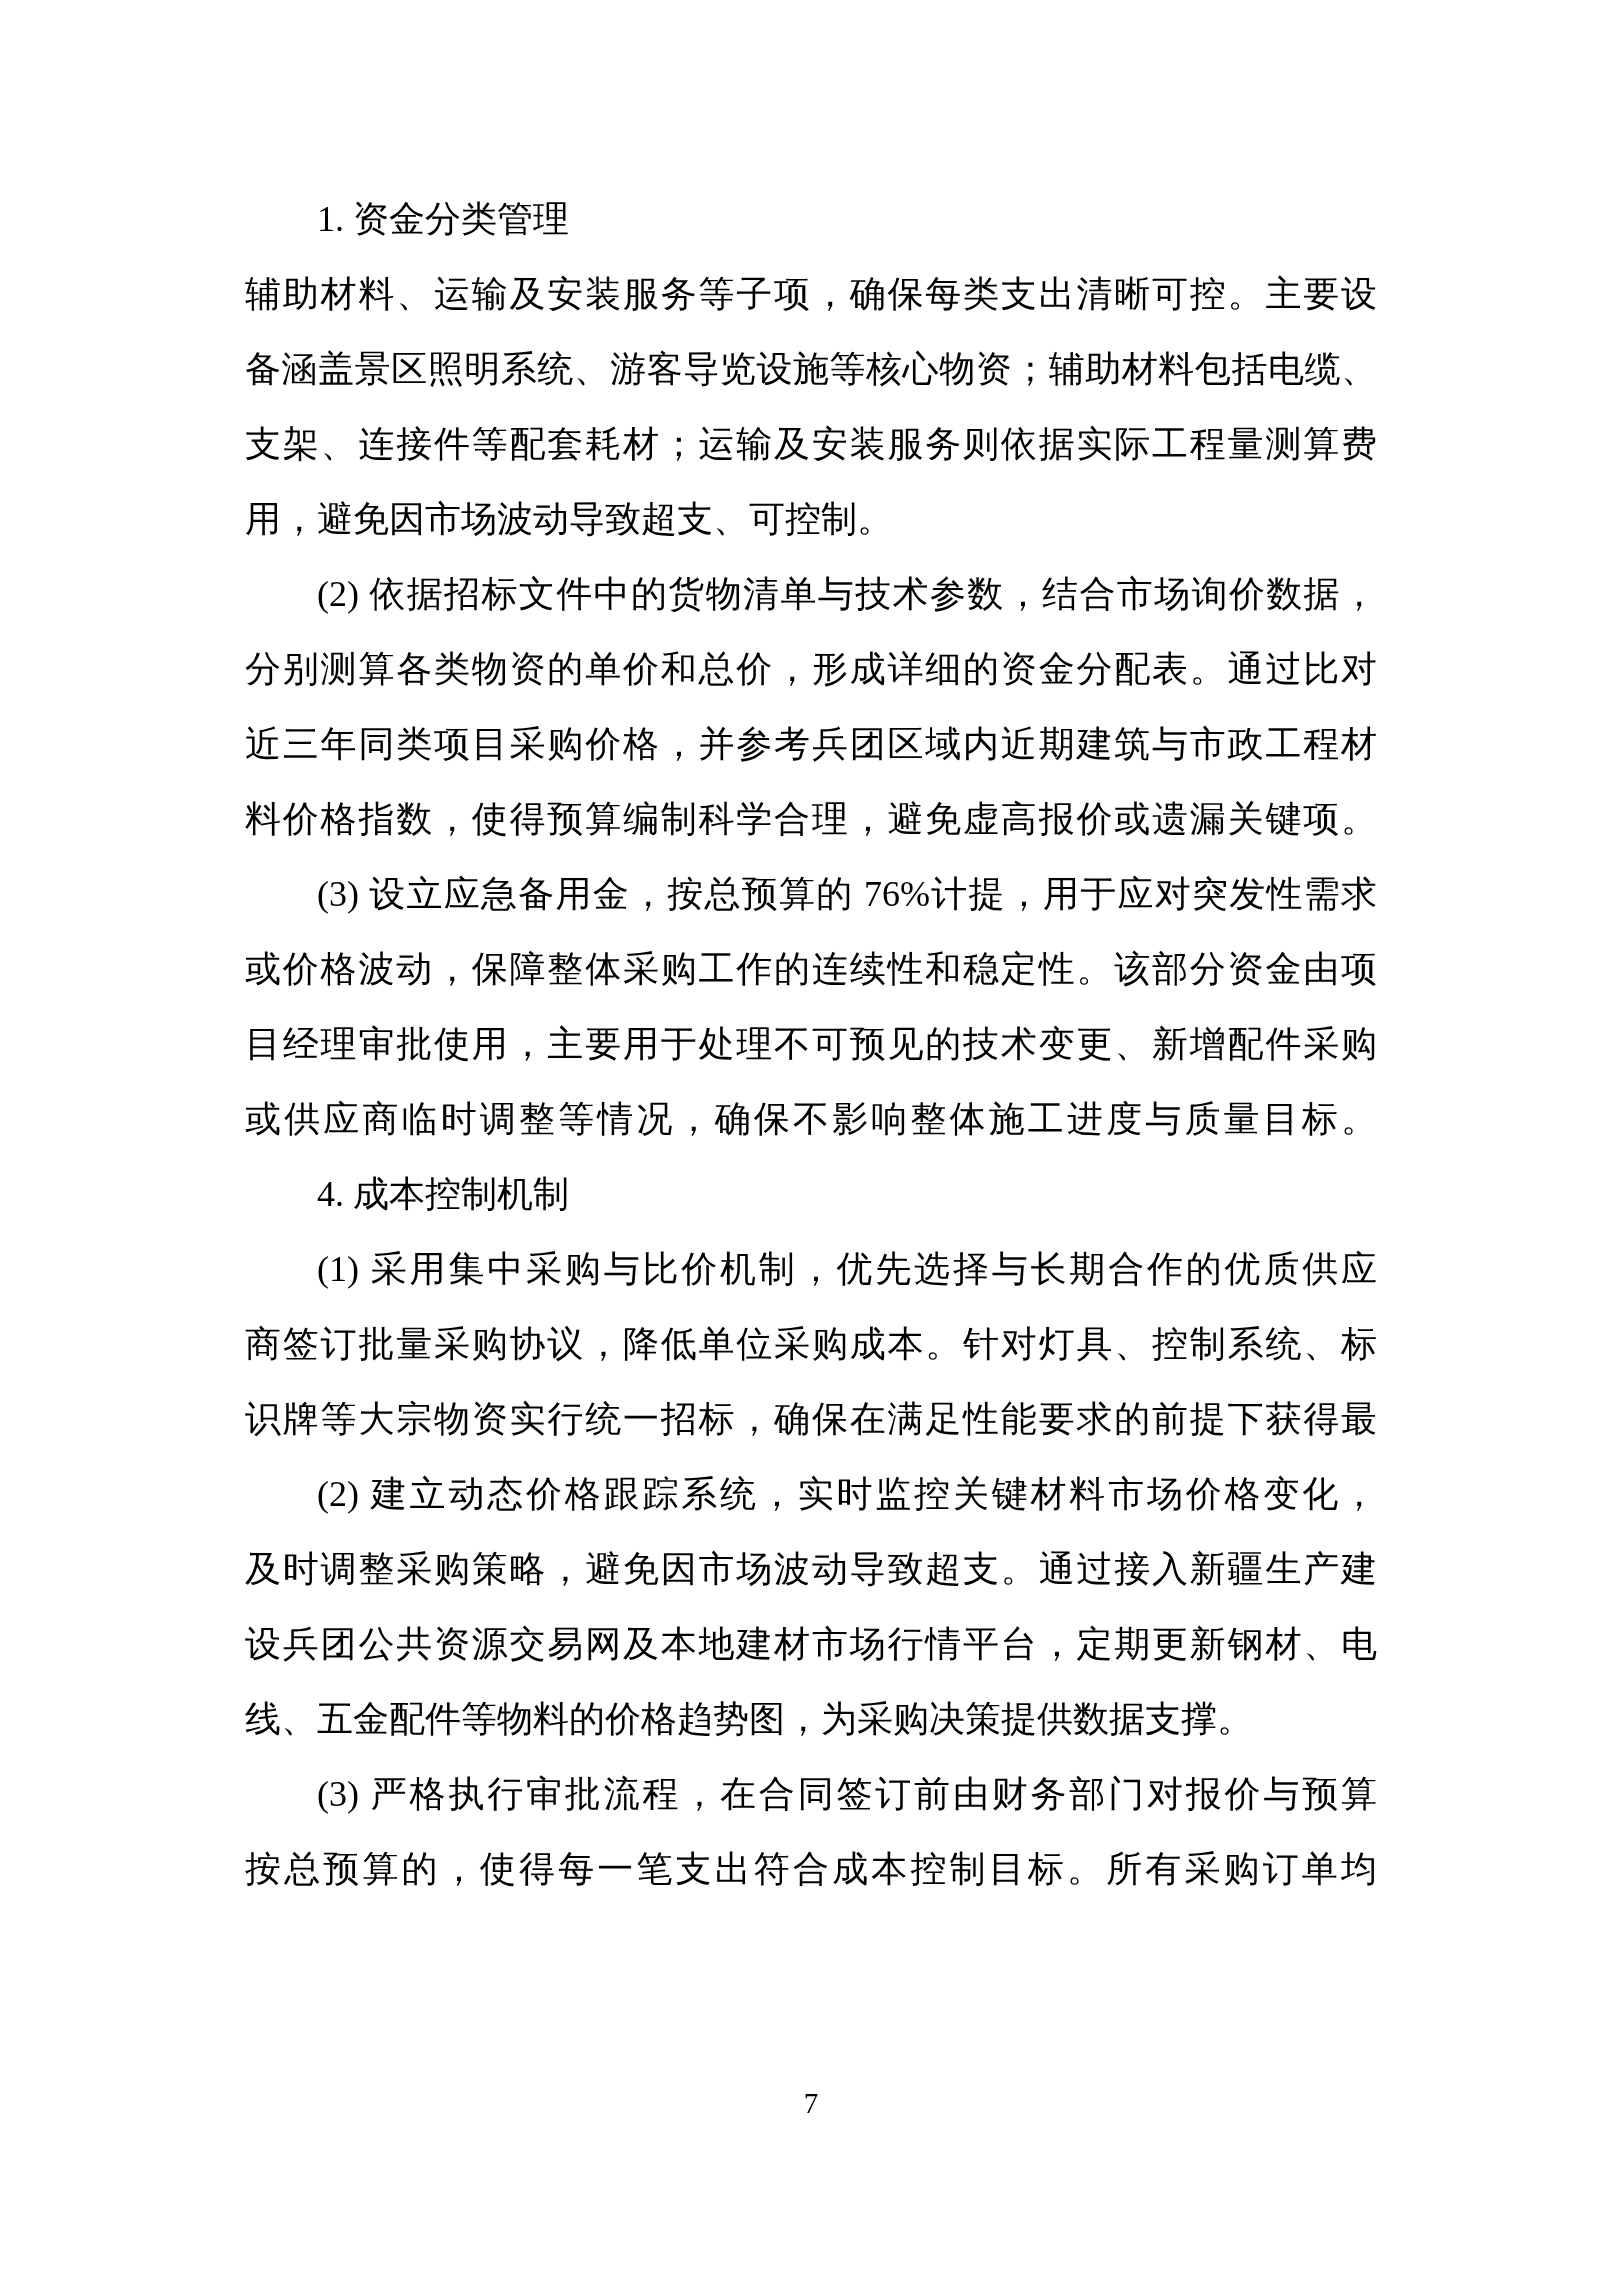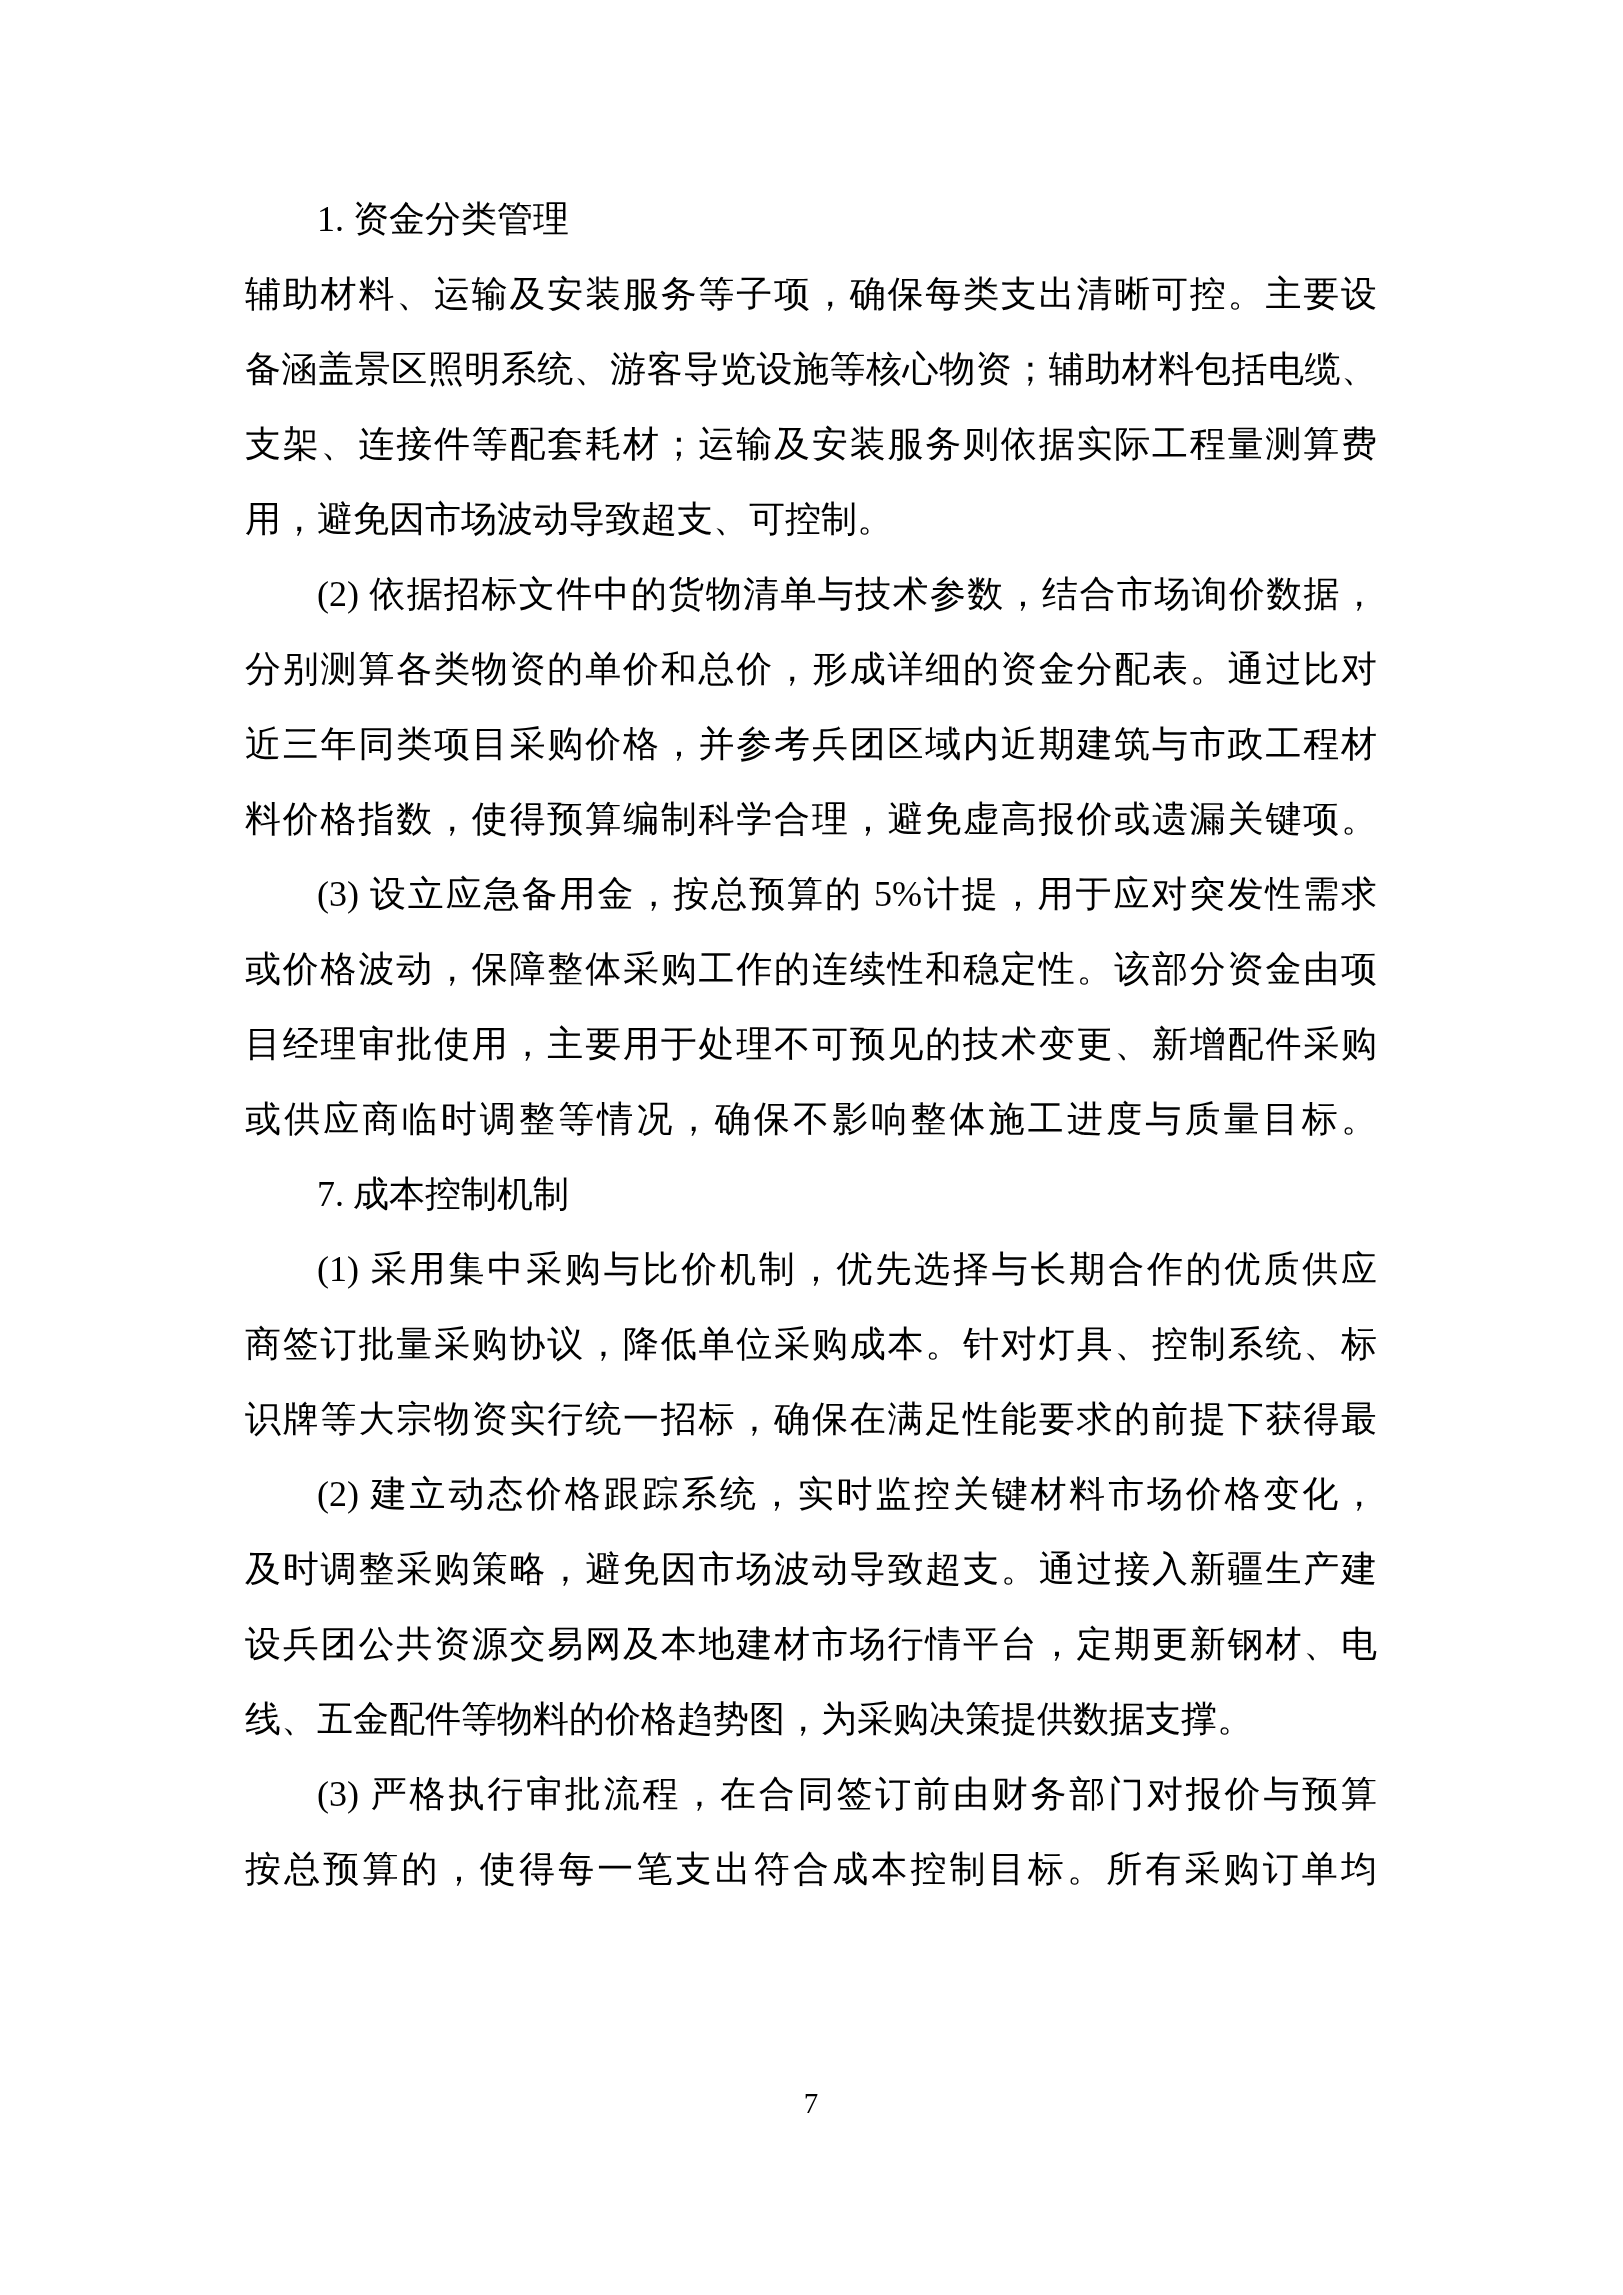--- a/index.html
+++ b/index.html
@@ -58,25 +58,25 @@
   <div class="text-body">
       <div class="line ind">1. 资金分类管理</div>
       <div class="line just">辅助材料、运输及安装服务等子项，确保每类支出清晰可控。主要设</div>
       <div class="line just">备涵盖景区照明系统、游客导览设施等核心物资；辅助材料包括电缆、</div>
       <div class="line just">支架、连接件等配套耗材；运输及安装服务则依据实际工程量测算费</div>
       <div class="line">用，避免因市场波动导致超支、可控制。</div>
       <div class="line just ind">(2) 依据招标文件中的货物清单与技术参数，结合市场询价数据，</div>
       <div class="line just">分别测算各类物资的单价和总价，形成详细的资金分配表。通过比对</div>
       <div class="line just">近三年同类项目采购价格，并参考兵团区域内近期建筑与市政工程材</div>
       <div class="line just">料价格指数，使得预算编制科学合理，避免虚高报价或遗漏关键项。</div>
-      <div class="line just ind">(3) 设立应急备用金，按总预算的 5%计提，用于应对突发性需求</div>
+      <div class="line just ind">(3) 设立应急备用金，按总预算的 76%计提，用于应对突发性需求</div>
       <div class="line just">或价格波动，保障整体采购工作的连续性和稳定性。该部分资金由项</div>
       <div class="line just">目经理审批使用，主要用于处理不可预见的技术变更、新增配件采购</div>
       <div class="line just">或供应商临时调整等情况，确保不影响整体施工进度与质量目标。</div>
-      <div class="line ind">7. 成本控制机制</div>
+      <div class="line ind">4. 成本控制机制</div>
       <div class="line just ind">(1) 采用集中采购与比价机制，优先选择与长期合作的优质供应</div>
       <div class="line just">商签订批量采购协议，降低单位采购成本。针对灯具、控制系统、标</div>
       <div class="line just">识牌等大宗物资实行统一招标，确保在满足性能要求的前提下获得最</div>
       <div class="line just ind">(2) 建立动态价格跟踪系统，实时监控关键材料市场价格变化，</div>
       <div class="line just">及时调整采购策略，避免因市场波动导致超支。通过接入新疆生产建</div>
       <div class="line just">设兵团公共资源交易网及本地建材市场行情平台，定期更新钢材、电</div>
       <div class="line">线、五金配件等物料的价格趋势图，为采购决策提供数据支撑。</div>
       <div class="line just ind">(3) 严格执行审批流程，在合同签订前由财务部门对报价与预算</div>
       <div class="line just">按总预算的，使得每一笔支出符合成本控制目标。所有采购订单均</div>
     </div>

